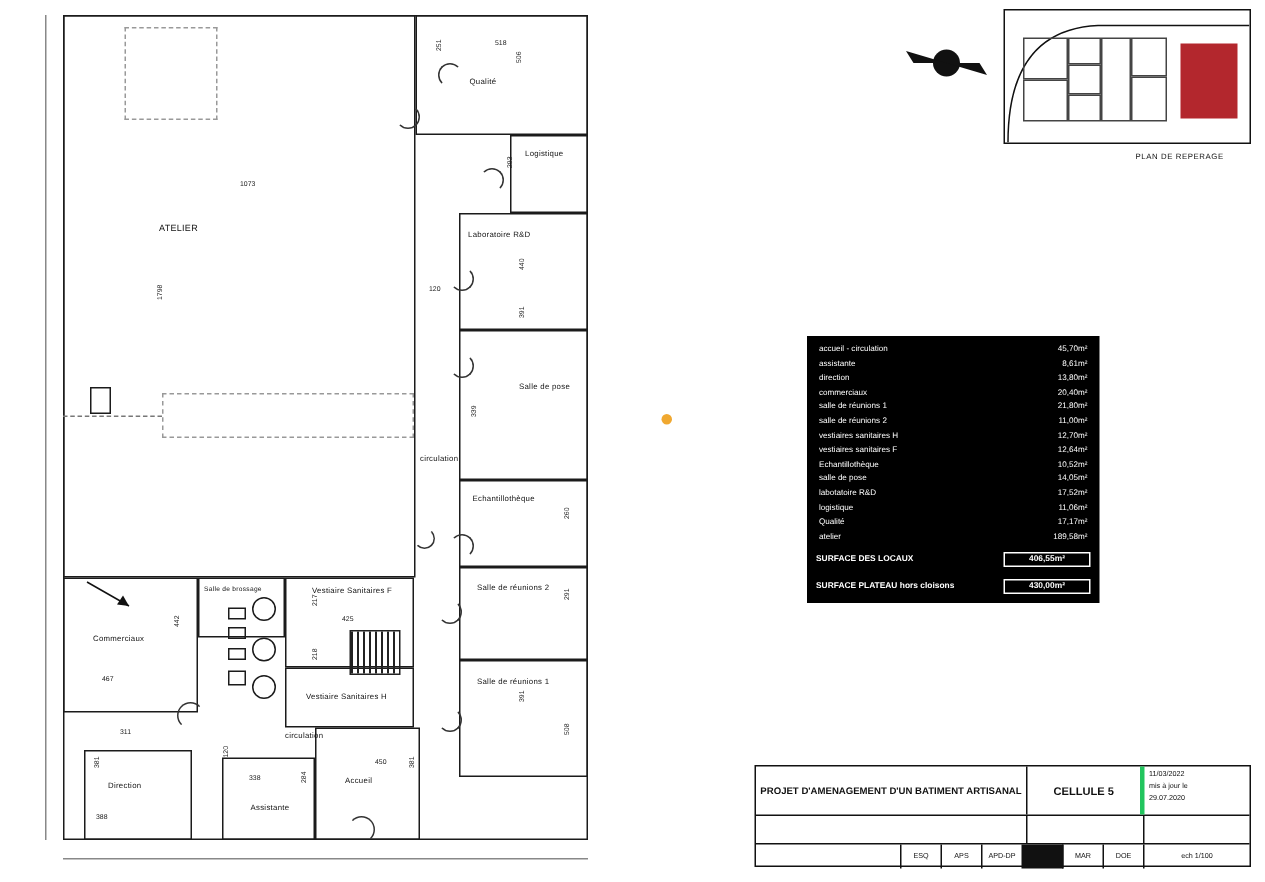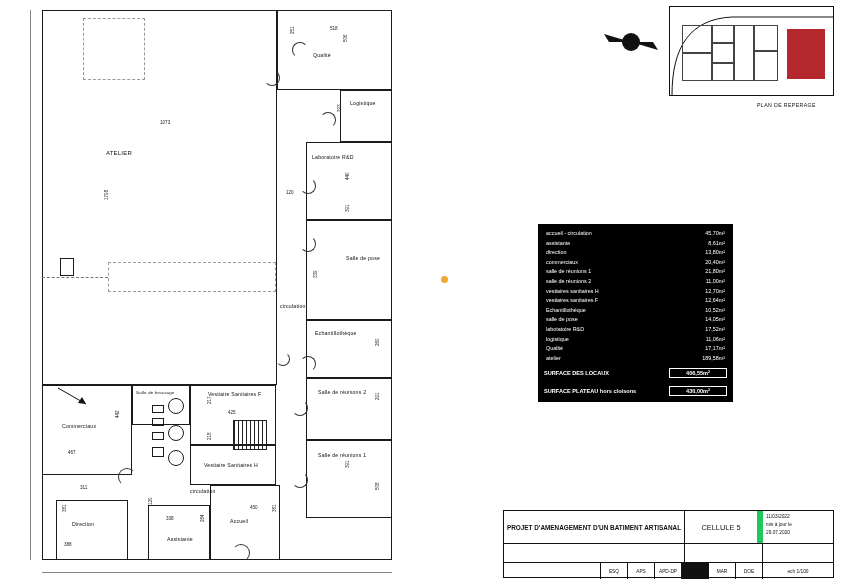--- a/index.html
+++ b/index.html
@@ -20,21 +20,21 @@
   .legend .row{display:flex;justify-content:space-between;font-size:5.4px;line-height:9.6px;white-space:nowrap;}
   .legend .row .nm{padding-left:2px;}
   .legend .row .vl{padding-right:2px;}
   .legend .tot{display:flex;justify-content:space-between;font-size:5.6px;font-weight:bold;margin-top:5px;}
   .legend .tot .vl{border:1px solid #fff;padding:1px 5px 1px 5px;min-width:46px;text-align:center;}
   .legend .tot .nm{padding-top:2px;}
   
   .title-block{position:absolute;left:503px;top:510px;width:331px;height:68px;border:1px solid #111;box-sizing:border-box;font-size:6px;}
   .tb-top{display:flex;height:32px;border-bottom:1px solid #111;}
   .tb-projet{width:180px;border-right:1px solid #111;display:flex;align-items:center;justify-content:center;text-align:center;font-weight:bold;font-size:6.4px;line-height:9px;}
-  .tb-cell{flex:1;border-right:6px solid #22c55e;display:flex;align-items:center;justify-content:center;font-weight:normal;font-size:7.4px;}
+  .tb-cell{flex:1;border-right:3px solid #22c55e;display:flex;align-items:center;justify-content:center;font-weight:bold;font-size:7.4px;}
   .tb-dates{width:70px;font-size:4.8px;line-height:7.8px;padding:2px 3px;box-sizing:border-box;}
   .tb-mid{height:18px;border-bottom:1px solid #111;display:flex;}
   .tb-mid .c1{width:180px;border-right:1px solid #111;}
   .tb-mid .c2{flex:1;border-right:1px solid #111;}
   .tb-mid .c3{width:70px;}
   .tb-bot{height:16px;display:flex;align-items:stretch;}
   .tb-bot .seg{border-right:1px solid #111;display:flex;align-items:center;justify-content:center;font-size:4.8px;}
   .seg.blank{flex:1;}
   .seg.code{width:26px;}
   .seg.dark{width:26px;background:#111;}

